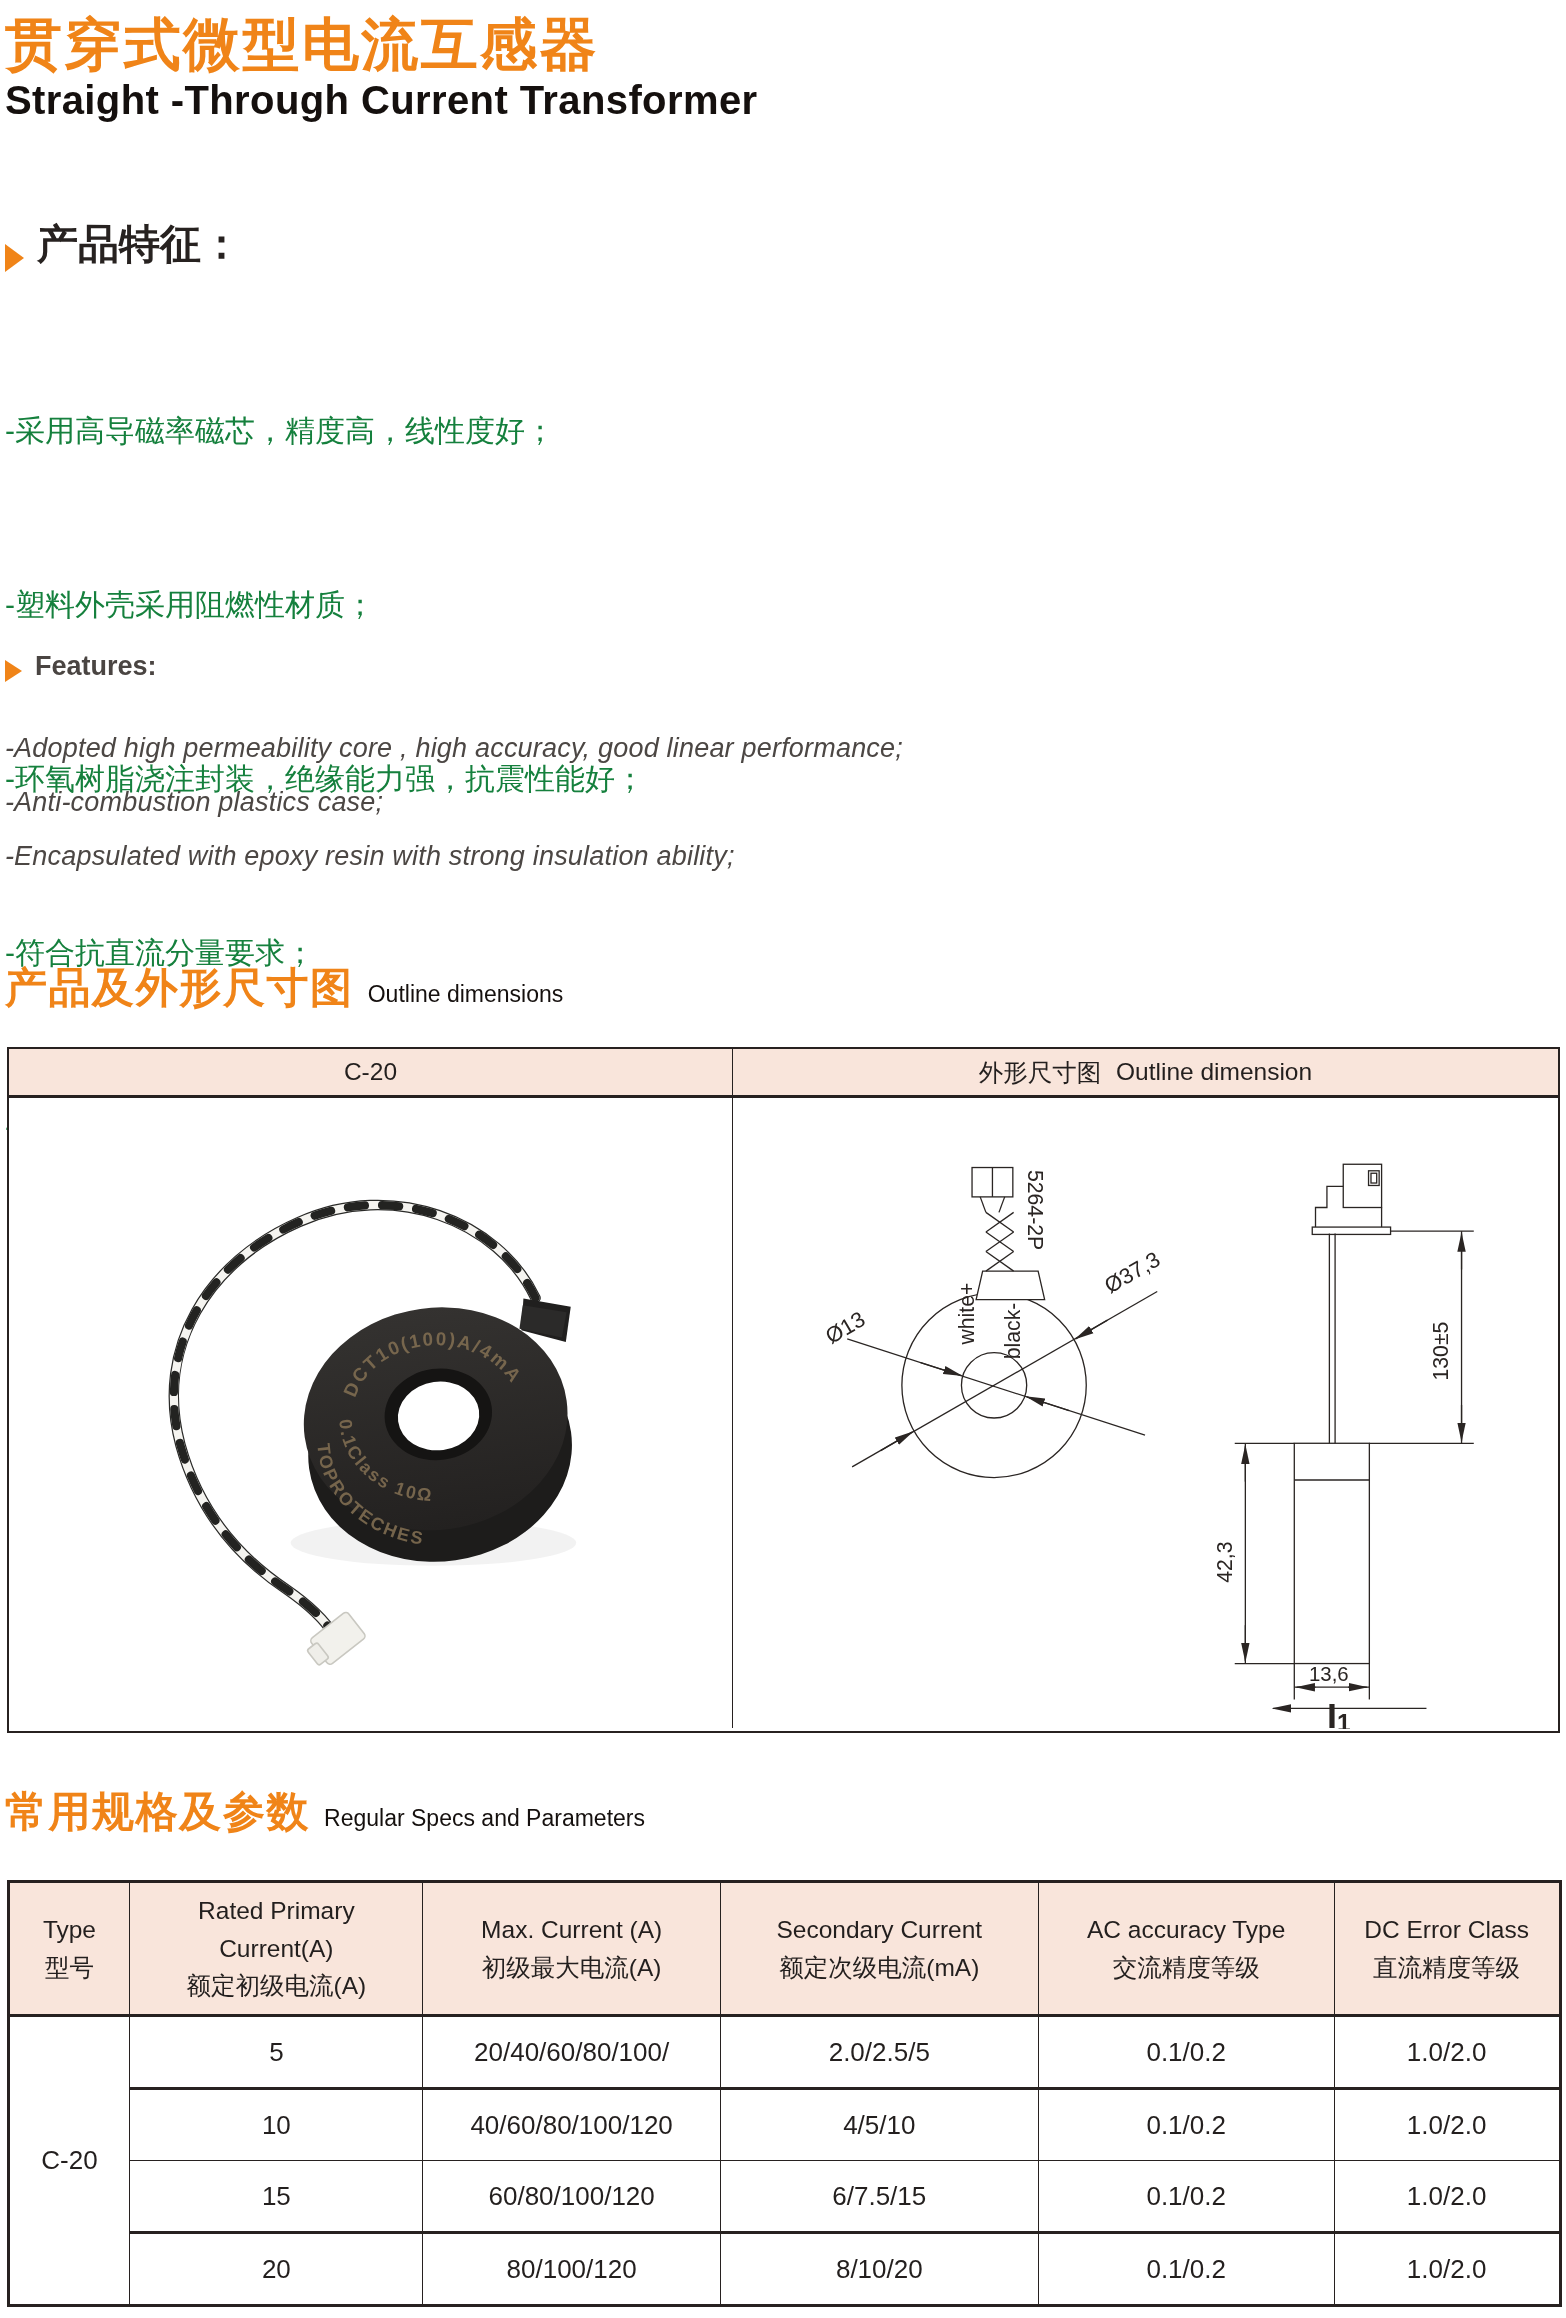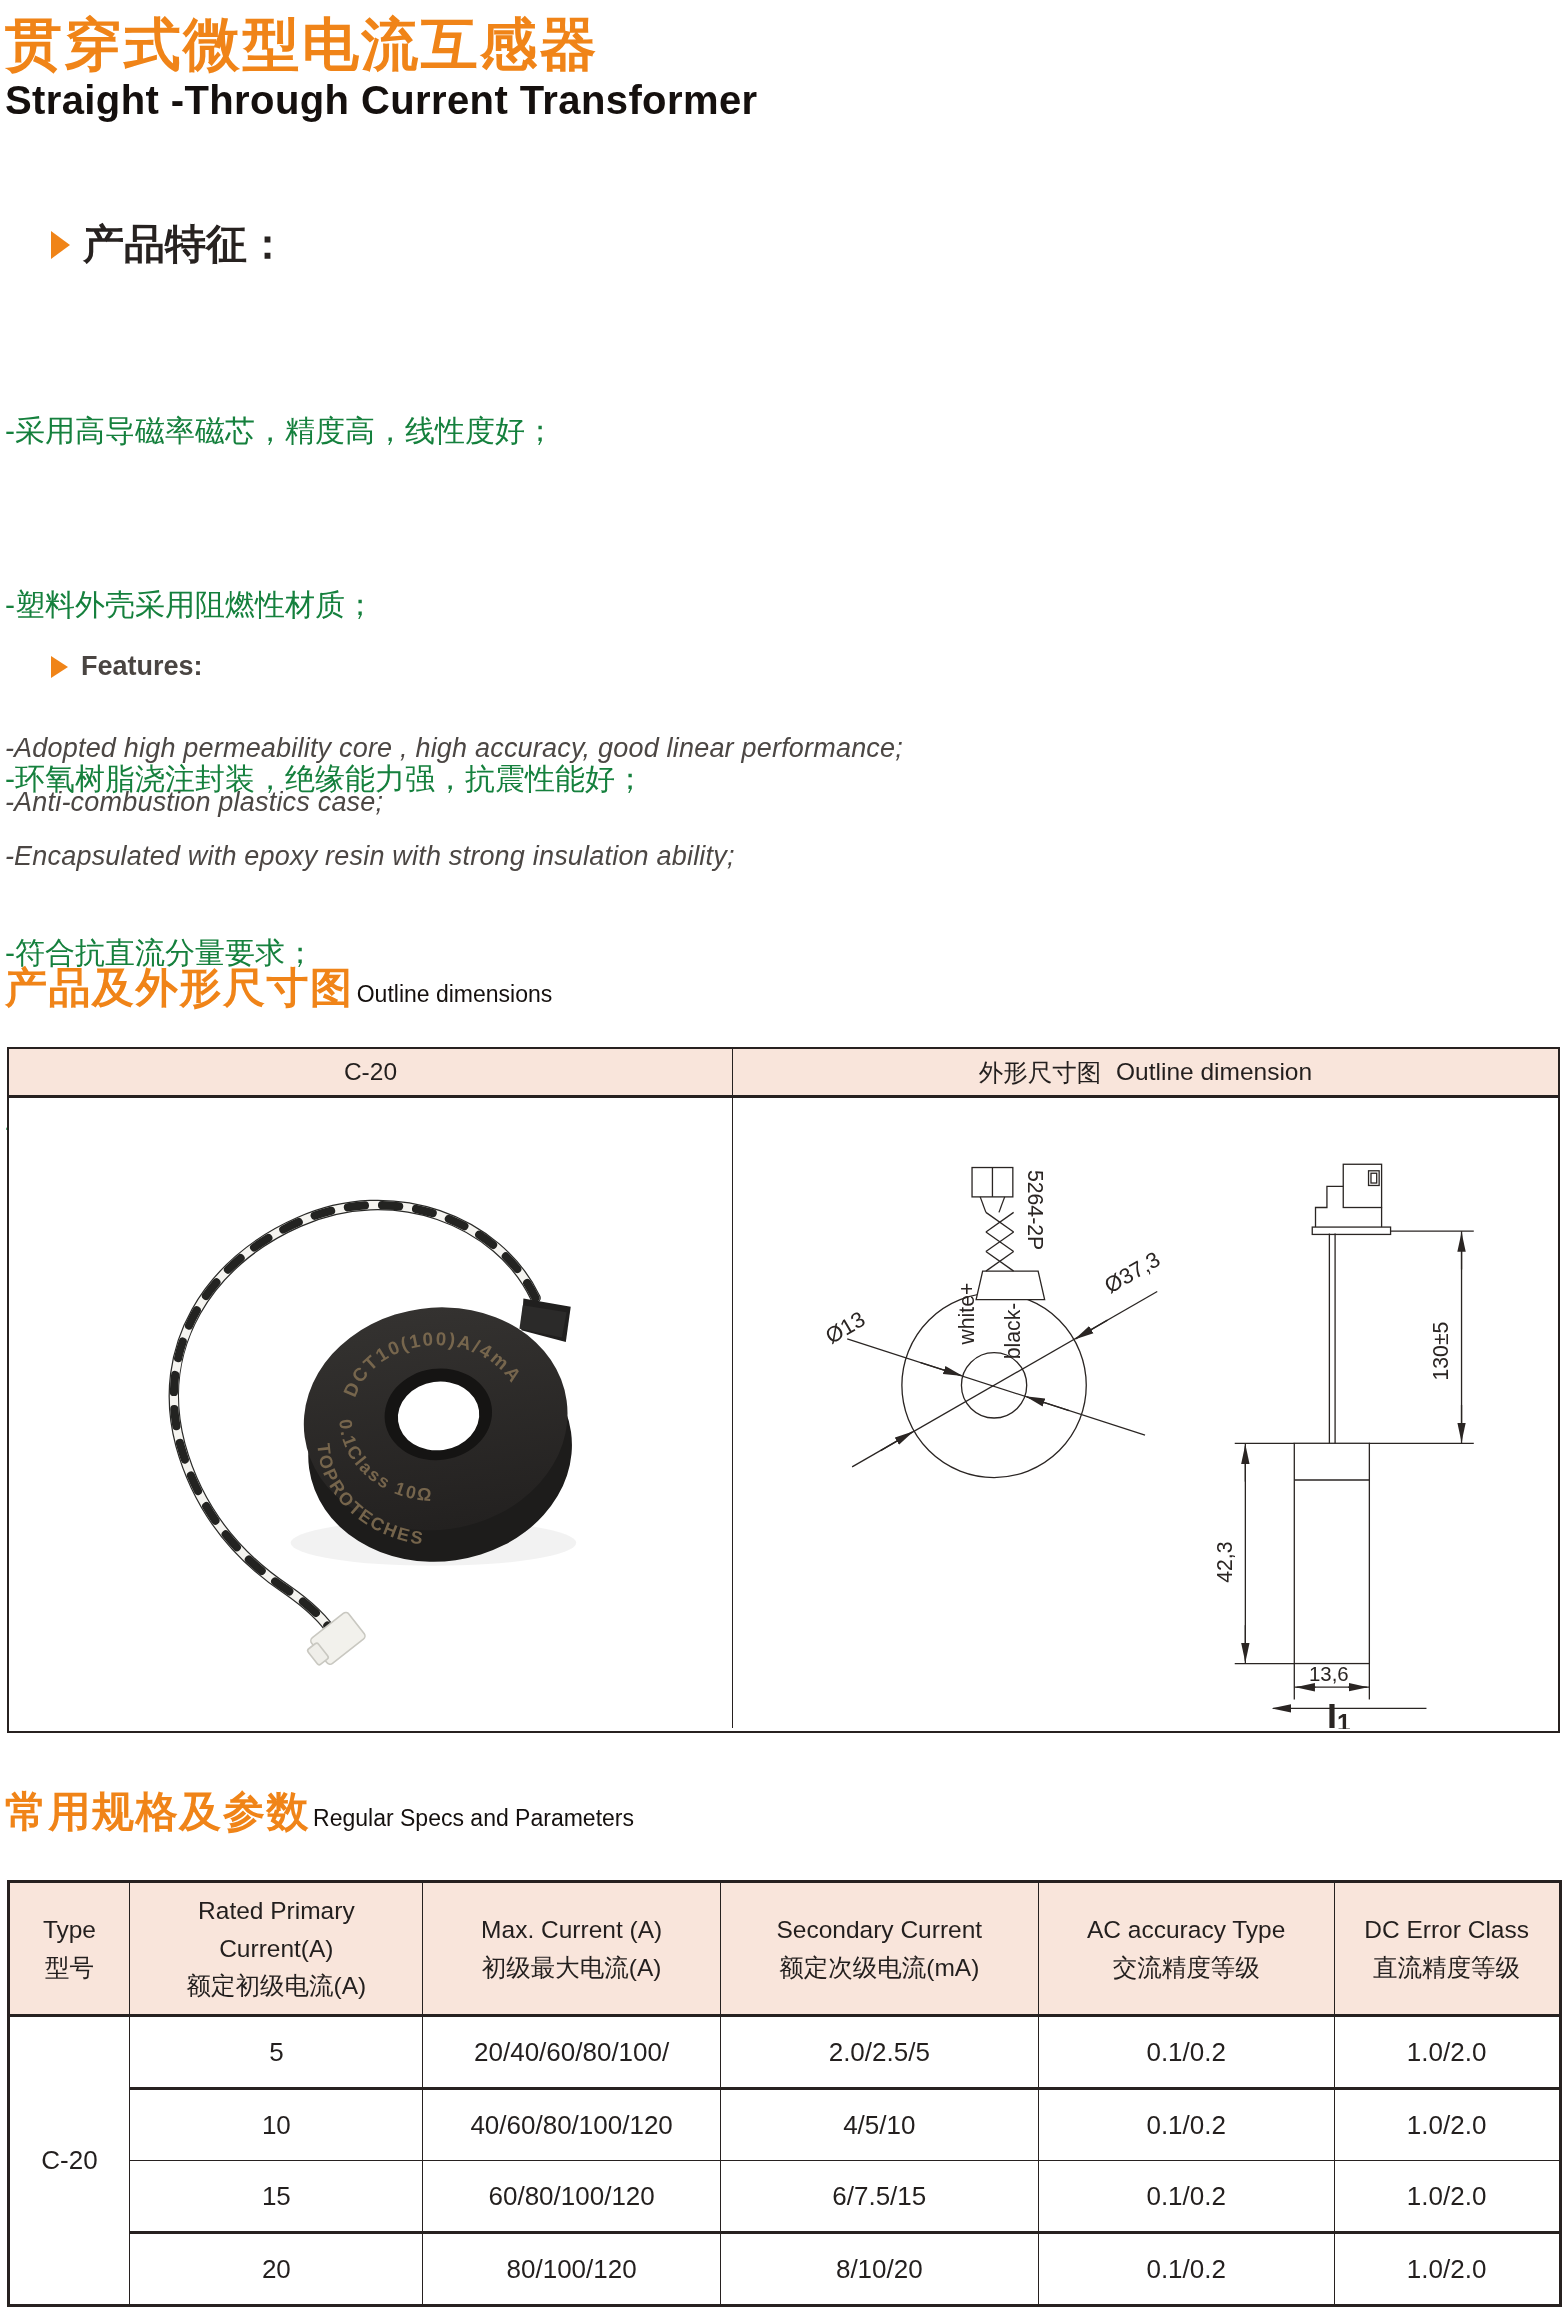--- a/index.html
+++ b/index.html
@@ -4,29 +4,29 @@
 <style>
   html,body{margin:0;padding:0;background:#ffffff;}
   .page{position:relative;width:1566px;height:2319px;background:#ffffff;
         font-family:"Liberation Sans","DejaVu Sans",sans-serif;color:#1c1816;overflow:hidden;}
   .abs{position:absolute;}
 
   
   .title-zh{left:4.9px;top:6.5px;font-size:57px;font-weight:700;color:#F08418;letter-spacing:2.4px;}
   .title-en{left:4.9px;top:78px;font-size:40px;font-weight:700;color:#15100e;letter-spacing:0.4px;}
 
-  .sec-head{display:flex;align-items:center;gap:13px;margin-left:46px;}
+  .sec-head{display:flex;align-items:flex-end;gap:13px;}
   .tri{width:0;height:0;border-left:19.6px solid #F08418;border-top:14px solid transparent;border-bottom:14px solid transparent;}
   .tri.sm{border-left-width:17px;border-top-width:11.4px;border-bottom-width:11.4px;}
   .feat-zh-head{left:4.9px;top:217px;font-size:41px;font-weight:700;color:#272220;}
   .feat-zh-list{left:4.9px;top:286px;font-size:30px;color:#15803d;line-height:58px;white-space:pre;}
   .feat-en-head{left:4.9px;top:651px;font-size:27px;font-weight:700;color:#4a4542;}
   .feat-en-list{left:4.9px;top:721px;font-size:27px;color:#4c4744;line-height:54px;letter-spacing:0.2px;font-style:italic;}
 
-  .sec-title{display:flex;align-items:baseline;gap:3px;}
+  .sec-title{display:flex;align-items:baseline;gap:14px;}
   .sec-title .zh-big{font-size:42px;font-weight:700;color:#F08418;letter-spacing:1.6px;}
   .sec-title .en-mid{font-size:23px;font-weight:400;color:#15100e;}
   .outline-title{left:4.9px;top:960px;}
   .spec-title{left:4.9px;top:1784px;}
 
   
   .outline-table{left:6.5px;top:1047px;width:1553px;height:686px;border:2.4px solid #272120;box-sizing:border-box;background:#fff;}
   .o-head{height:49px;display:flex;background:#F9E5DB;border-bottom:3.3px solid #272120;box-sizing:border-box;font-size:24.5px;color:#231f1e;}
   .o-head .cell{display:flex;align-items:center;justify-content:center;gap:14.7px;}
   .o-left{width:46.8%;border-right:1.6px solid #272120;box-sizing:border-box;}

